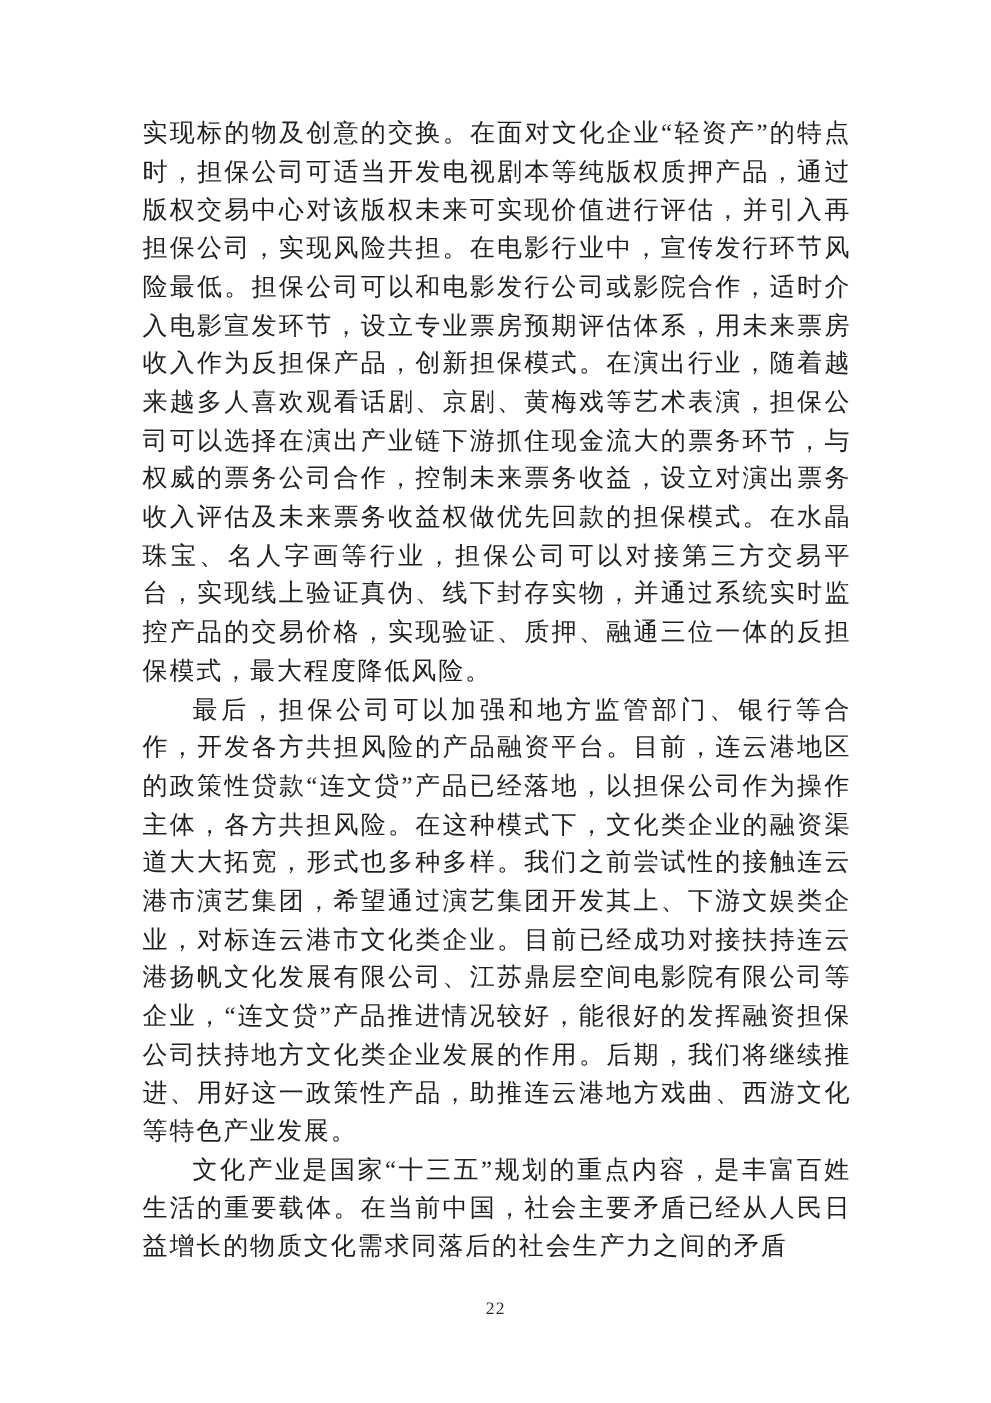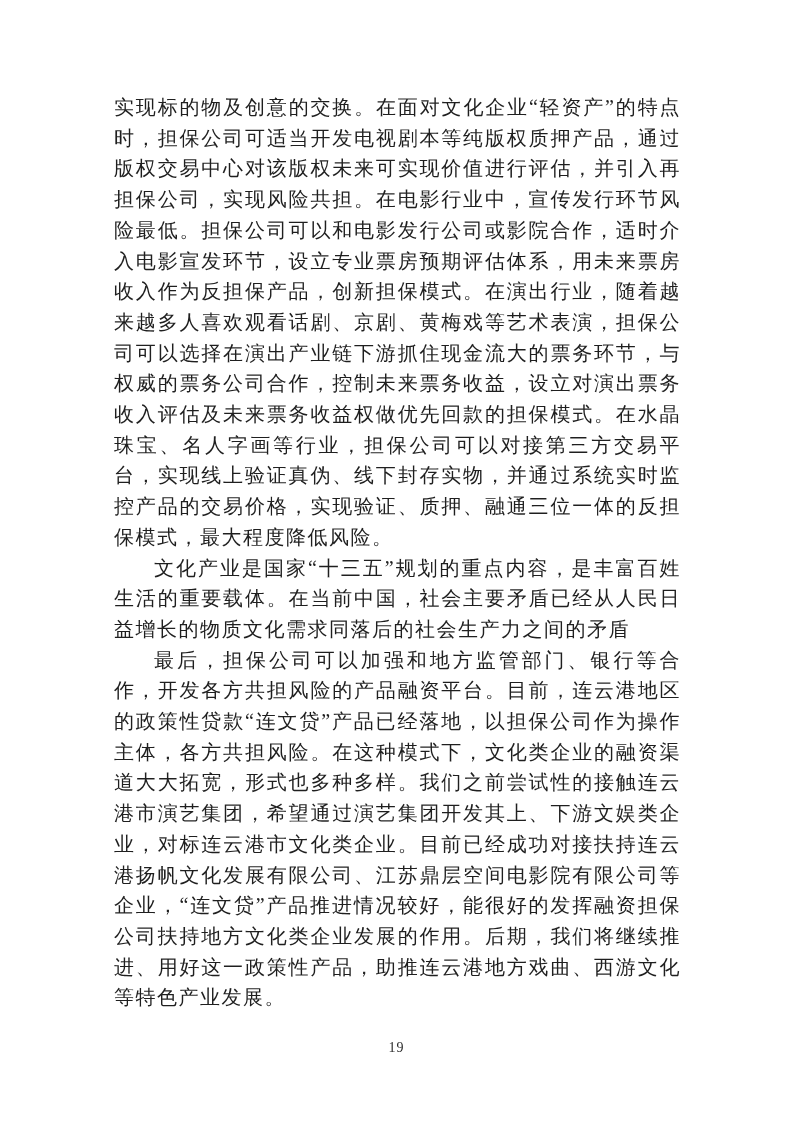--- a/index.html
+++ b/index.html
@@ -45,17 +45,17 @@
     color: #2b2b2b;
     letter-spacing: 1px;
   }
 </style>
 </head>
 <body>
 
 <div class="page">
   <div class="text-block">
     <p class="para no-indent">实现标的物及创意的交换。在面对文化企业“轻资产”的特点时，担保公司可适当开发电视剧本等纯版权质押产品，通过版权交易中心对该版权未来可实现价值进行评估，并引入再担保公司，实现风险共担。在电影行业中，宣传发行环节风险最低。担保公司可以和电影发行公司或影院合作，适时介入电影宣发环节，设立专业票房预期评估体系，用未来票房收入作为反担保产品，创新担保模式。在演出行业，随着越来越多人喜欢观看话剧、京剧、黄梅戏等艺术表演，担保公司可以选择在演出产业链下游抓住现金流大的票务环节，与权威的票务公司合作，控制未来票务收益，设立对演出票务收入评估及未来票务收益权做优先回款的担保模式。在水晶珠宝、名人字画等行业，担保公司可以对接第三方交易平台，实现线上验证真伪、线下封存实物，并通过系统实时监控产品的交易价格，实现验证、质押、融通三位一体的反担保模式，最大程度降低风险。</p>
+    <p class="para indent">最后，担保公司可以加强和地方监管部门、银行等合作，开发各方共担风险的产品融资平台。目前，连云港地区的政策性贷款“连文贷”产品已经落地，以担保公司作为操作主体，各方共担风险。在这种模式下，文化类企业的融资渠道大大拓宽，形式也多种多样。我们之前尝试性的接触连云港市演艺集团，希望通过演艺集团开发其上、下游文娱类企业，对标连云港市文化类企业。目前已经成功对接扶持连云港扬帆文化发展有限公司、江苏鼎层空间电影院有限公司等企业，“连文贷”产品推进情况较好，能很好的发挥融资担保公司扶持地方文化类企业发展的作用。后期，我们将继续推进、用好这一政策性产品，助推连云港地方戏曲、西游文化等特色产业发展。</p>
     <p class="para indent">文化产业是国家“十三五”规划的重点内容，是丰富百姓生活的重要载体。在当前中国，社会主要矛盾已经从人民日益增长的物质文化需求同落后的社会生产力之间的矛盾</p>
-    <p class="para indent">最后，担保公司可以加强和地方监管部门、银行等合作，开发各方共担风险的产品融资平台。目前，连云港地区的政策性贷款“连文贷”产品已经落地，以担保公司作为操作主体，各方共担风险。在这种模式下，文化类企业的融资渠道大大拓宽，形式也多种多样。我们之前尝试性的接触连云港市演艺集团，希望通过演艺集团开发其上、下游文娱类企业，对标连云港市文化类企业。目前已经成功对接扶持连云港扬帆文化发展有限公司、江苏鼎层空间电影院有限公司等企业，“连文贷”产品推进情况较好，能很好的发挥融资担保公司扶持地方文化类企业发展的作用。后期，我们将继续推进、用好这一政策性产品，助推连云港地方戏曲、西游文化等特色产业发展。</p>
   </div>
-  <div class="page-number">19</div>
+  <div class="page-number">22</div>
 </div>
 
 </body></html>

